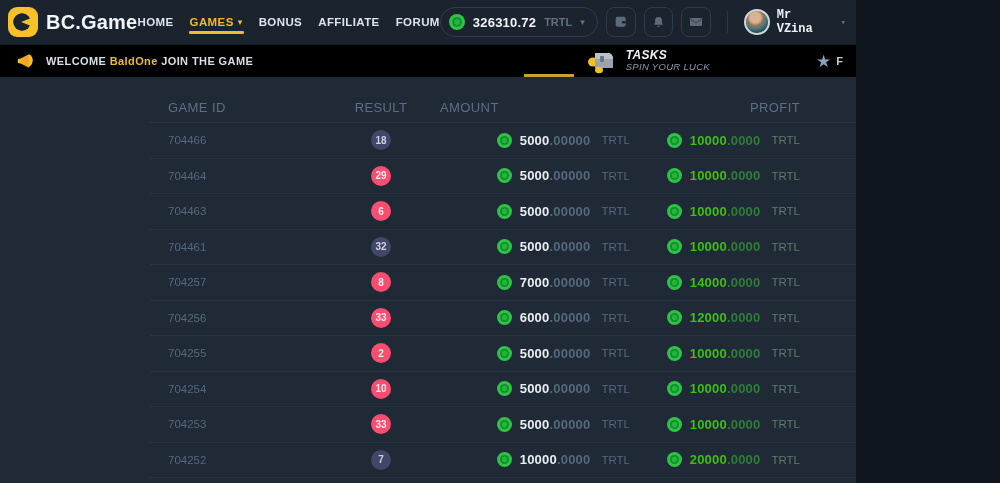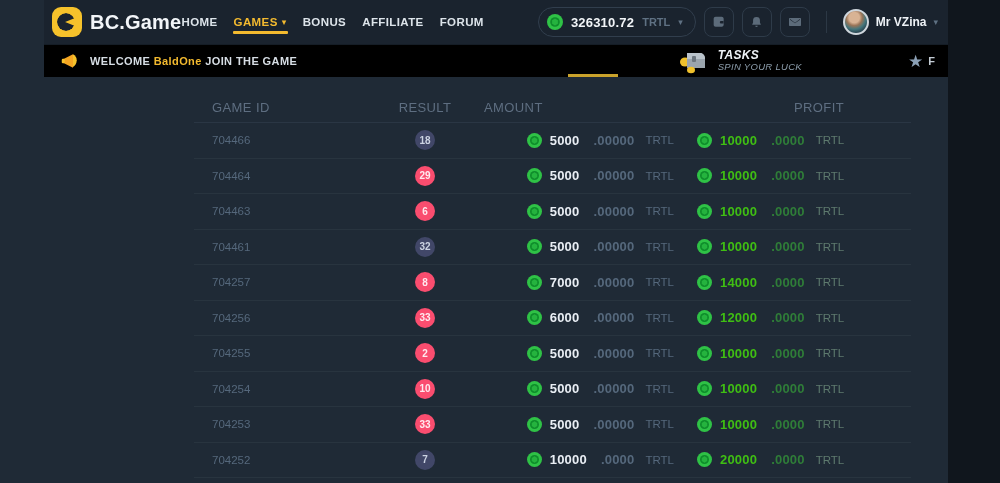--- a/index.html
+++ b/index.html
@@ -1,17 +1,17 @@
 <!DOCTYPE html>
 <html><head>
 <meta charset="utf-8">
 <style>
   * { margin:0; padding:0; box-sizing:border-box; }
   body { font-family:"Liberation Sans","DejaVu Sans",sans-serif; background:#10161d; }
-  .page { position:relative; width:948px; height:483px; background:#1f2a36; overflow:hidden;padding-left:44px; }
+  .page { position:relative; width:856px; height:483px; background:#1f2a36; overflow:hidden; }
 
   
   .navbar { position:relative; height:44px; background:#1a232e; display:flex; align-items:center; justify-content:space-between; padding:0 10px 0 8px; }
   .nav-left { display:flex; align-items:center; }
   .logo { display:flex; align-items:center; gap:8px; cursor:pointer; }
   .logo-badge { width:30px; height:30px; background:#f6c22b; border-radius:9px; position:relative; }
   .logo-badge::before { content:""; position:absolute; left:5px; top:6px; width:18px; height:18px; background:#1a232e; border-radius:50%;
     -webkit-mask:radial-gradient(circle at 50% 50%, black 98%, transparent 100%); clip-path:polygon(0 0,100% 0,100% 28%,45% 50%,100% 72%,100% 100%,0 100%); }
   .logo-text { color:#f2f5f8; font-size:20px; font-weight:bold; letter-spacing:0.2px; }
   .nav-links { display:flex; align-items:center; gap:16px; }
@@ -21,21 +21,21 @@
   .nav-link.active .underline { position:absolute; left:-1px; right:-1px; bottom:10px; height:3px; background:#f3ba2f; border-radius:1px; }
 
   .nav-right { display:flex; align-items:center; gap:8px; }
   .balance-pill { display:flex; align-items:center; height:30px; border:1px solid #313e4d; border-radius:16px; padding:0 12px 0 8px; gap:8px; cursor:pointer; background:#1a232e; }
   .balance-value { color:#f2f5f8; font-size:13px; font-weight:bold; letter-spacing:0.2px; }
   .balance-cur { color:#5f7183; font-size:11px; font-weight:bold; }
   .caret-grey { color:#5f7183; font-size:9px; }
   .icon-btn { width:30px; height:30px; border:1px solid #2e3b49; border-radius:8px; background:#1a232e; display:flex; align-items:center; justify-content:center; cursor:pointer; }
   .icon-btn svg { fill:#5c6b7a; }
   .nav-divider { width:1px; height:22px; background:#2c3845; margin:0 8px; }
-  .user-menu { display:flex; align-items:center; gap:7px; cursor:pointer; }
+  .user-menu { display:flex; align-items:center; gap:7px; cursor:pointer;font-family:Liberation Mono, monospace; }
   .avatar { width:26px; height:26px; border-radius:50%; border:2px solid #cfd6dc; overflow:hidden;
     background:radial-gradient(circle at 42% 30%, #d8b394 0 26%, #9a7558 40%, #44767c 58%, #263d4a 80%); }
   .user-name { color:#eef2f6; font-size:12px; font-weight:bold; }
 
   
   .banner { position:relative; height:33px; background:#000000; border-top:1px solid #151d26; display:flex; align-items:center; justify-content:space-between; padding:0 6px 0 17px; }
   .banner-left { display:flex; align-items:center; gap:11px; }
   .banner-text { color:#d7dee5; font-size:11px; font-weight:bold; letter-spacing:0.4px; }
   .banner-text .uname { color:#f3ba2f; }
   .tab-indicator { position:absolute; left:524px; bottom:0; width:50px; height:3px; background:#c9a22b; }
@@ -62,21 +62,21 @@
   .cell-id { padding-left:18px; color:#55687c; font-size:11.5px; }
   .cell-result { display:flex; justify-content:center; }
   .badge { min-width:20px; height:20px; padding:0 4px; border-radius:10px; display:flex; align-items:center; justify-content:center; font-size:10px; font-weight:bold; }
   .badge.dark { background:#414768; color:#ccd3e2; }
   .badge.red { background:#fa4d6f; color:#ffe9ee; }
   .money { display:flex; align-items:center; justify-content:flex-end; }
   .cell-amount { padding-right:23px; }
   .cell-profit { padding-right:67px; }
   .money svg { margin-right:8px; flex:none; }
   .money .int { font-size:13px; font-weight:bold; letter-spacing:0.2px; }
-  .money .dec { font-size:13px; font-weight:bold; letter-spacing:0.2px;margin-left:14px; }
+  .money .dec { font-size:13px; font-weight:bold; letter-spacing:0.2px; }
   .money .cur { font-size:11.5px; margin-left:11px; }
   .cell-amount .int { color:#e9eef4; }
   .cell-amount .dec { color:#55687c; }
   .cell-amount .cur { color:#55687c; }
   .cell-profit .int { color:#3fbe13; }
   .cell-profit .dec { color:#2f7d38; }
   .cell-profit .cur { color:#5e7a6e; }
 </style>
 </head>
 <body>

